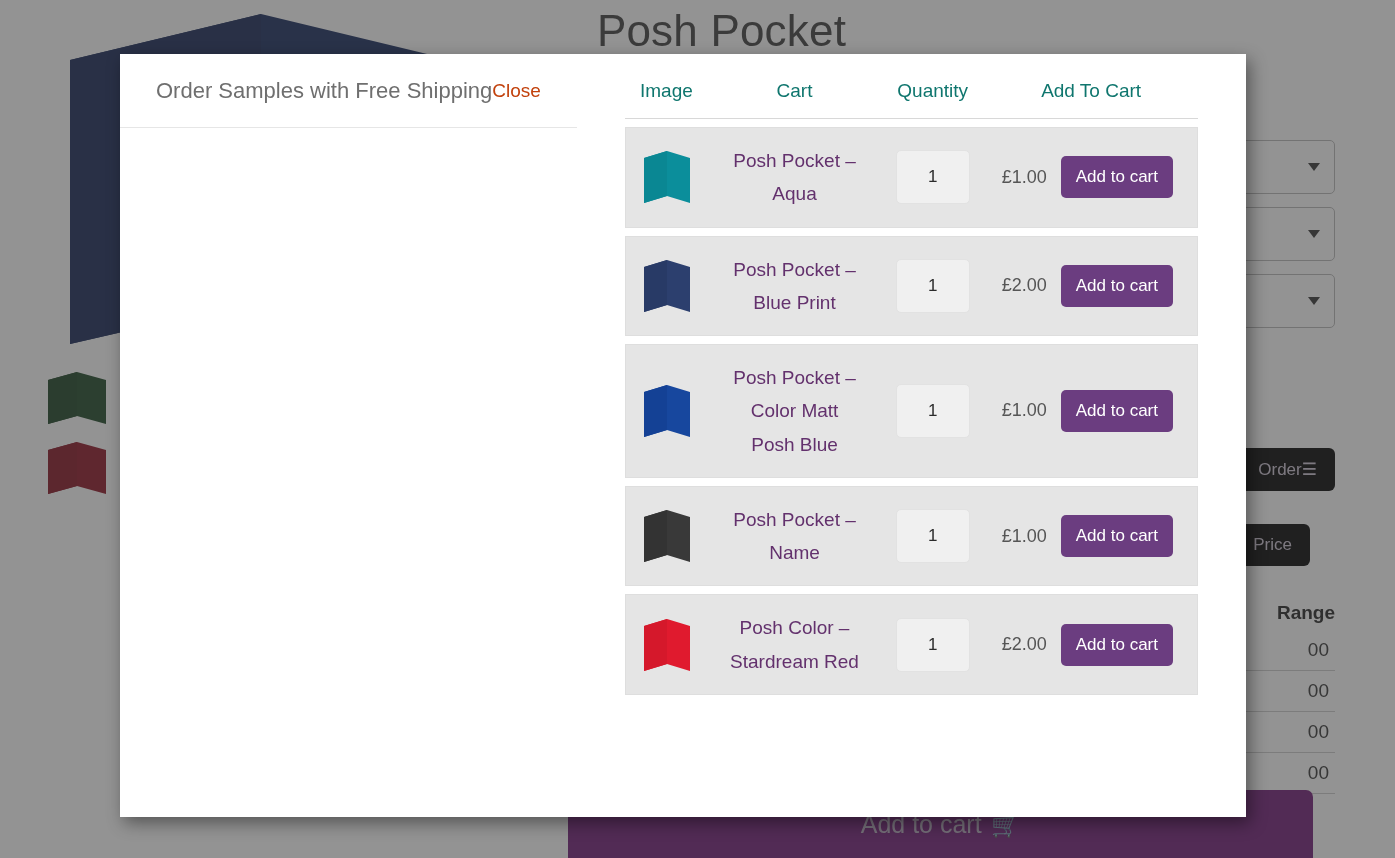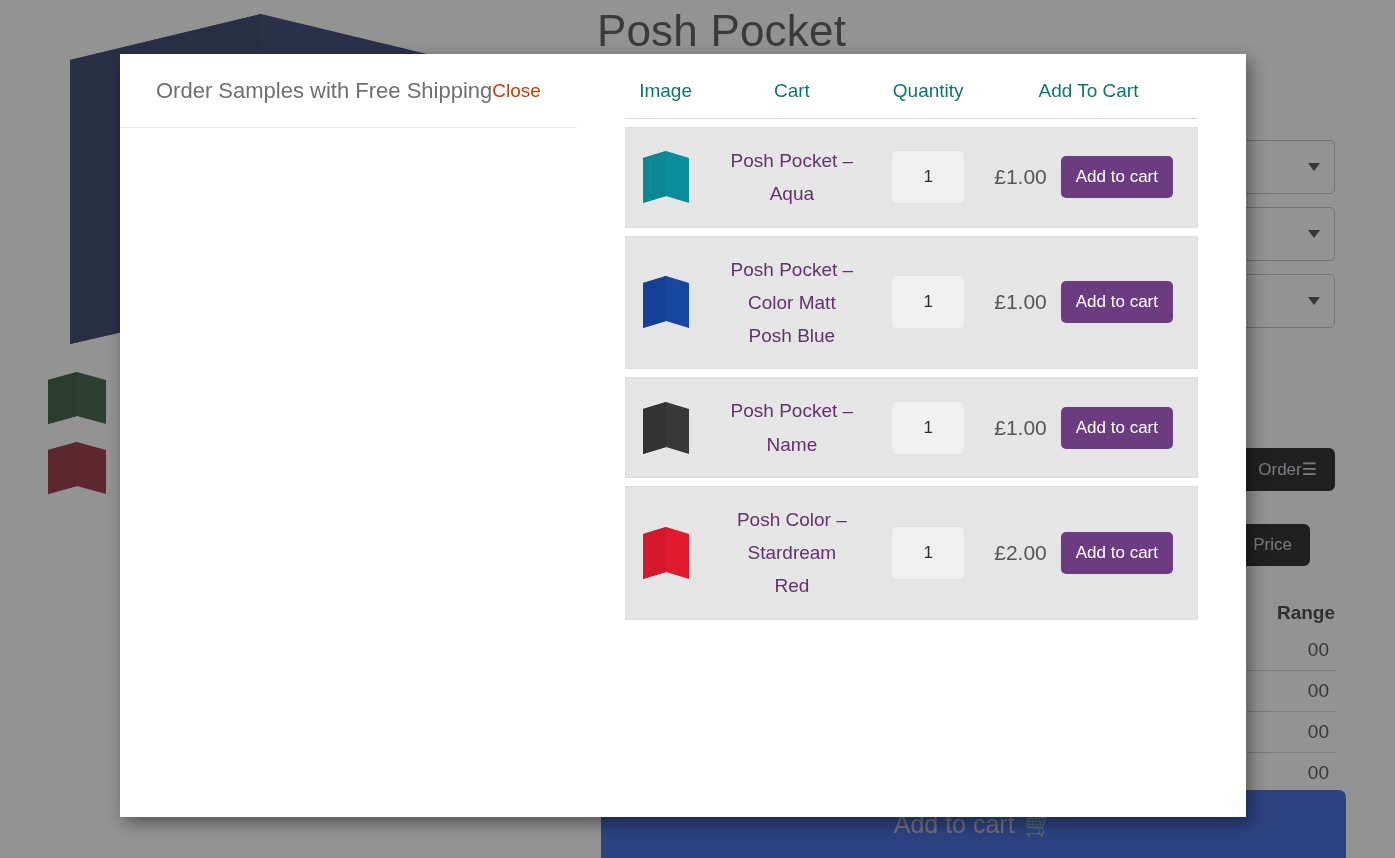--- a/index.html
+++ b/index.html
@@ -100,23 +100,23 @@
     border-collapse: collapse;
     font-size: 19px; color: #333;
   }
   .range-table td {
     border-bottom: 1px solid #cccccc;
     padding: 9px 6px;
     text-align: right;
   }
   .btn-addtocart-main {
     position: absolute;
-    left: 601px; top: 790px;
+    left: 568px; top: 790px;
     width: 745px; height: 68px;
-    background: #1d4ed8;
+    background: #701a75;
     color: #b9aec2;
     border: none;
     border-radius: 7px 7px 0 0;
     font-size: 25px;
     cursor: pointer;
   }
   .btn-addtocart-main .cart-ico { margin-left: 10px; font-size: 23px; }
 
   
   .overlay {
@@ -212,21 +212,21 @@
     border-radius: 5px;
     font-size: 17px;
     color: #2b2b2b;
     text-align: center;
     font-family: "Liberation Sans", sans-serif;
   }
 
   .cart-cell { text-align: right; padding-right: 24px !important; }
   .cart-wrap { display: flex; align-items: center; justify-content: flex-end; gap: 14px; }
   .price {
-    font-size: 21px;
+    font-size: 18px;
     color: #555555;
   }
   .btn-add {
     background: #6b3d80;
     color: #ffffff;
     border: none;
     border-radius: 5px;
     font-size: 17px;
     padding: 11px 15px;
     cursor: pointer;
@@ -345,20 +345,42 @@
               <input class="qty-input" type="text" value="1" style="">
             </td>
             <td class="cart-cell">
               <div class="cart-wrap">
                 <span class="price">£1.00</span>
                 <button class="btn-add">Add to cart</button>
               </div>
             </td>
           </tr>
 
+          <tr class="prod-row">
+            <td class="cell-center">
+              <div class="thumb">
+                <svg viewBox="0 0 46 52" preserveAspectRatio="none">
+                  <polygon points="0,7 23,0 46,7 46,52 23,45 0,52" fill="#2c3f6e"></polygon>
+                  <polygon points="0,7 23,0 23,45 0,52" fill="#283a66"></polygon>
+                </svg>
+              </div>
+            </td>
+            <td>
+              <a href="#" class="prod-name">Posh Pocket – Blue Print</a>
+            </td>
+            <td class="cell-center">
+              <input class="qty-input" type="text" value="1" style="">
+            </td>
+            <td class="cart-cell">
+              <div class="cart-wrap">
+                <span class="price">£2.00</span>
+                <button class="btn-add">Add to cart</button>
+              </div>
+            </td>
+          </tr>
 
           <tr class="prod-row">
             <td class="cell-center">
               <div class="thumb">
                 <svg viewBox="0 0 46 52" preserveAspectRatio="none">
                   <polygon points="0,7 23,0 46,7 46,52 23,45 0,52" fill="#17479e"></polygon>
                   <polygon points="0,7 23,0 23,45 0,52" fill="#144195"></polygon>
                 </svg>
               </div>
             </td>

